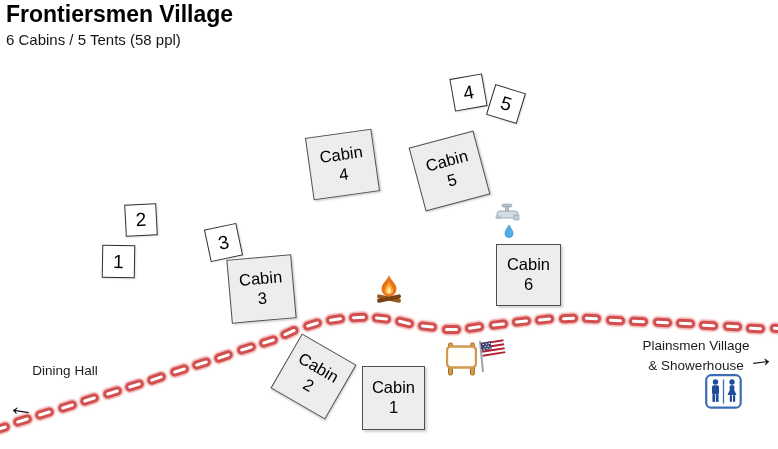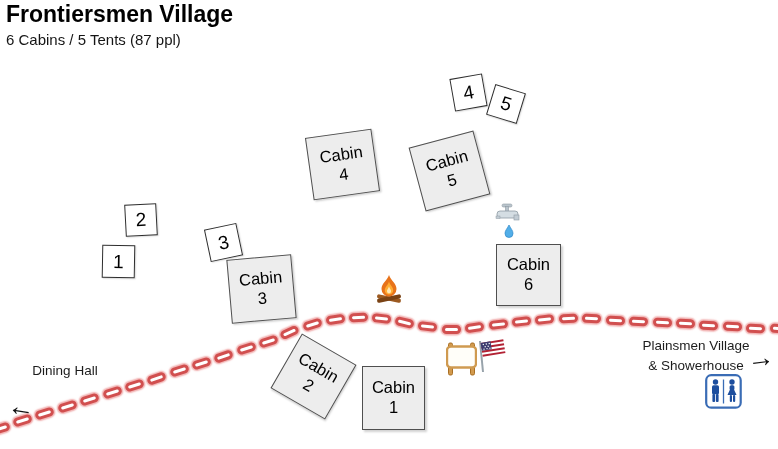--- a/index.html
+++ b/index.html
@@ -18,21 +18,21 @@
   .map-label{position:absolute;font-size:13.5px;color:#1c1c1c;text-align:center;line-height:1.5;z-index:4;}
   .icon-wrap{position:absolute;z-index:4;}
   .arrow{position:absolute;font-size:27px;font-weight:bold;color:#111;z-index:4;line-height:1;}
 </style>
 </head>
 <body>
 
 <div class="canvas" id="map-canvas">
 
   <div class="title">Frontiersmen Village</div>
-  <div class="subtitle">6 Cabins / 5 Tents (87 ppl)</div>
+  <div class="subtitle">6 Cabins / 5 Tents (58 ppl)</div>
 
   <div class="icon-wrap" style="left:374px;top:273px;width:30px;height:31px;">
     <svg width="30" height="31" viewBox="0 0 32 33">
       <rect x="3" y="25" width="26" height="4.5" rx="2.2" fill="#9c5a21" transform="rotate(12 16 27)"></rect>
       <rect x="3" y="25" width="26" height="4.5" rx="2.2" fill="#7a4214" transform="rotate(-12 16 27)"></rect>
       <path d="M16 2 C14 8 8 11 8 17 a8 8 0 0 0 16 0 C24 11 18 8 16 2 Z" fill="#e8731a"></path>
       <path d="M16 9 C15 13 11.5 14.5 11.5 18.5 a4.5 4.5 0 0 0 9 0 C20.5 14.5 17 13 16 9 Z" fill="#ffac33"></path>
       <path d="M16 14 C15.5 16.5 13.8 17.3 13.8 19.5 a2.2 2.2 0 0 0 4.4 0 C18.2 17.3 16.5 16.5 16 14 Z" fill="#ffe8b6"></path>
     </svg>
   </div>

